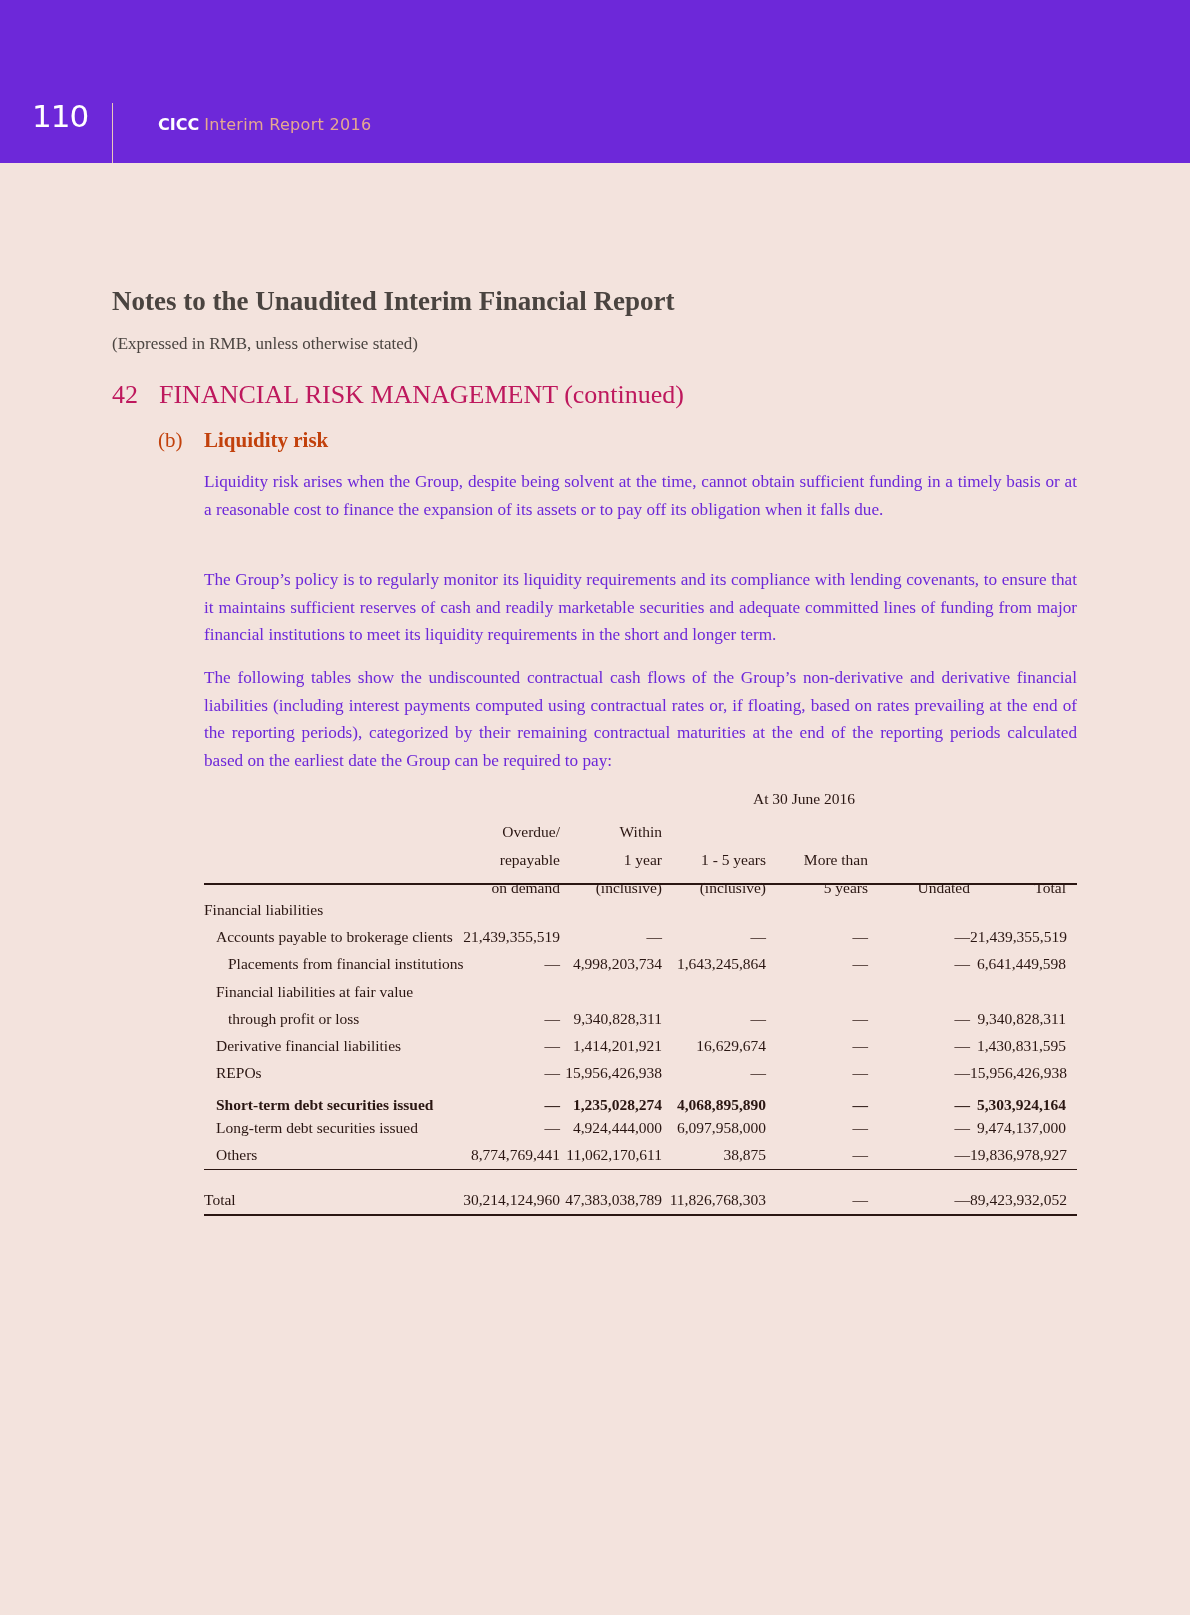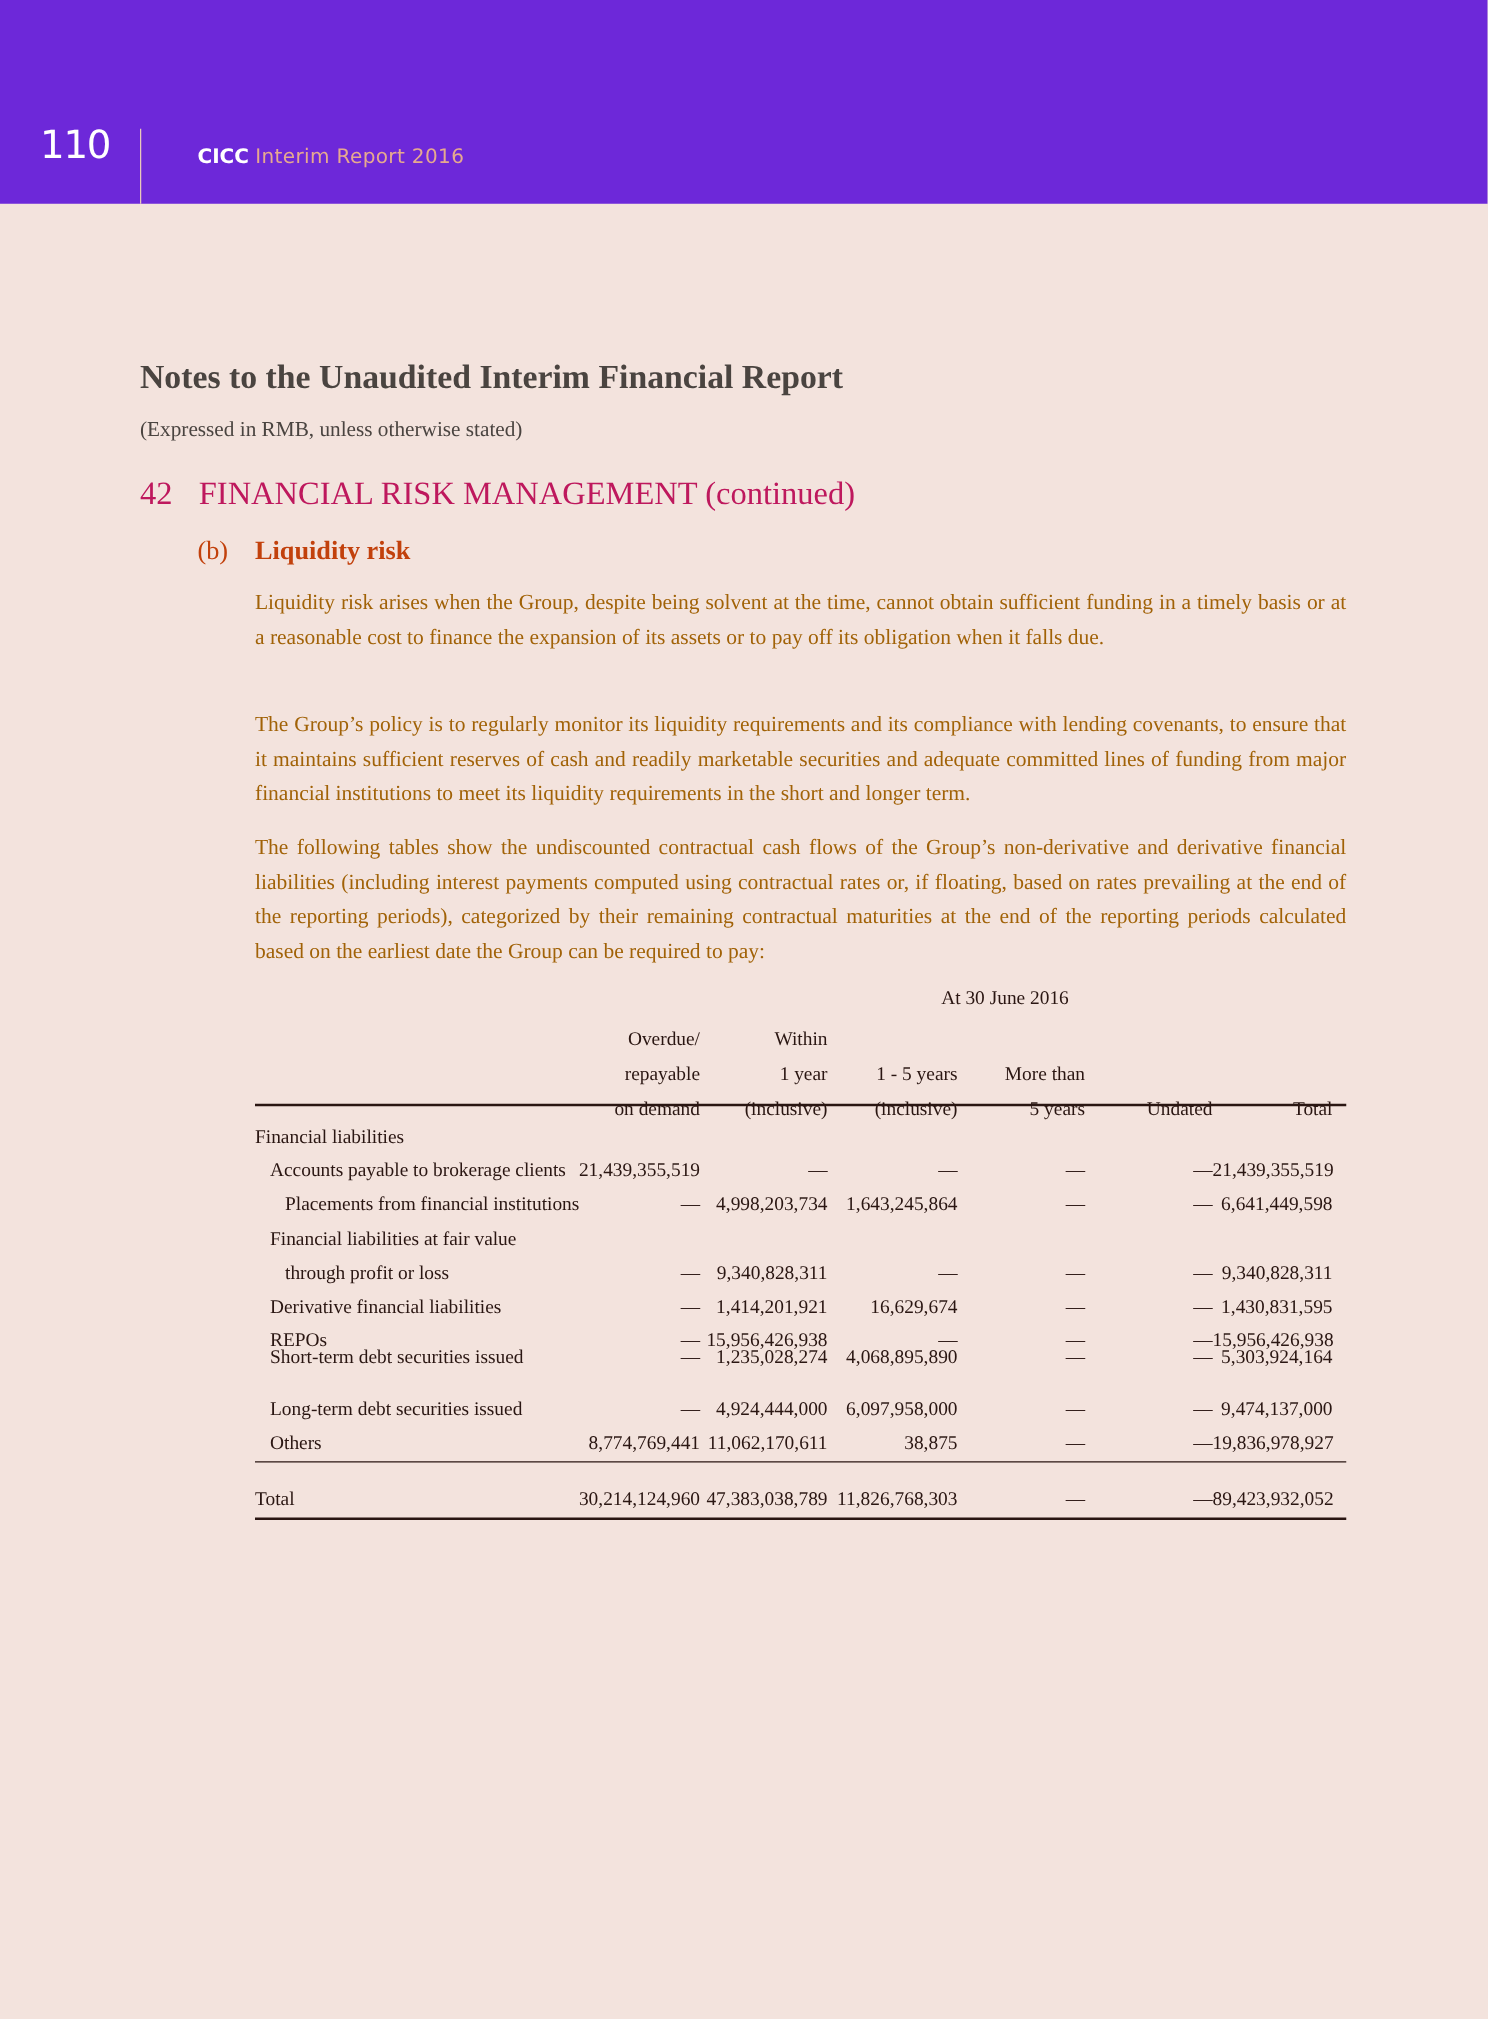--- a/index.html
+++ b/index.html
@@ -10,21 +10,21 @@
   .brand { position: absolute; left: 158px; top: 115px; font-family: "DejaVu Sans", sans-serif; font-size: 16px; }
   .brand .cicc { color: #ffffff; font-weight: bold; }
   .brand .rep { color: #e6a98f; margin-left: 5px; letter-spacing: 0.3px; }
   .title { position: absolute; left: 112px; top: 286px; font-size: 27px; font-weight: bold; color: #4a4440; margin: 0; }
   .subtitle { position: absolute; left: 112px; top: 334px; font-size: 17px; color: #4a4440; }
   .section { position: absolute; left: 112px; top: 380px; font-size: 26px; color: #be185d; }
   .section .num { display: inline-block; width: 47px; }
   .subsection { position: absolute; left: 158px; top: 428px; font-size: 21px; color: #c2410c; }
   .subsection .lbl { display: inline-block; width: 46px; }
   .subsection .ttl { font-weight: bold; }
-  .para { position: absolute; left: 204px; width: 873px; font-size: 17.2px; line-height: 27.5px; text-align: justify; color: #a16207; margin: 0; }
+  .para { position: absolute; left: 204px; width: 873px; font-size: 17.2px; line-height: 27.5px; text-align: justify; color: #6d28d9; margin: 0; }
   #p1 { top: 468px; }
   #p2 { top: 566px; }
   #p3 { top: 664px; }
   .tbl { position: absolute; left: 204px; top: 790px; width: 873px; font-size: 15.5px; color: #2a1612; }
   .tbl-caption { position: absolute; left: 0; top: 0; width: 873px; }
   .tbl-caption span { position: absolute; left: 500px; width: 200px; text-align: center; }
   .hdr { position: absolute; top: 28px; height: 64px; }
   .hdr div { text-align: right; height: 28px; line-height: 28px; }
   .col { position: absolute; }
   .rule-thick { position: absolute; left: 0; width: 873px; height: 2px; background: #2a1612; }
@@ -147,21 +147,21 @@
       </div>
       <div class="row" style="top: 269.2px;">
         <span class="lab" style="left: 12px;">REPOs</span>
         <span class="cell c0">—</span>
         <span class="cell c1">15,956,426,938</span>
         <span class="cell c2">—</span>
         <span class="cell c3">—</span>
         <span class="cell c4">—</span>
         <span class="cell c5">15,956,426,938</span>
       </div>
-      <div class="row" style="top: 282px;">
+      <div class="row" style="top: 301px; font-weight: bold;">
         <span class="lab" style="left: 12px;">Short-term debt securities issued</span>
         <span class="cell c0">—</span>
         <span class="cell c1">1,235,028,274</span>
         <span class="cell c2">4,068,895,890</span>
         <span class="cell c3">—</span>
         <span class="cell c4">—</span>
         <span class="cell c5">5,303,924,164</span>
       </div>
       <div class="row" style="top: 323.6px;">
         <span class="lab" style="left: 12px;">Long-term debt securities issued</span>

